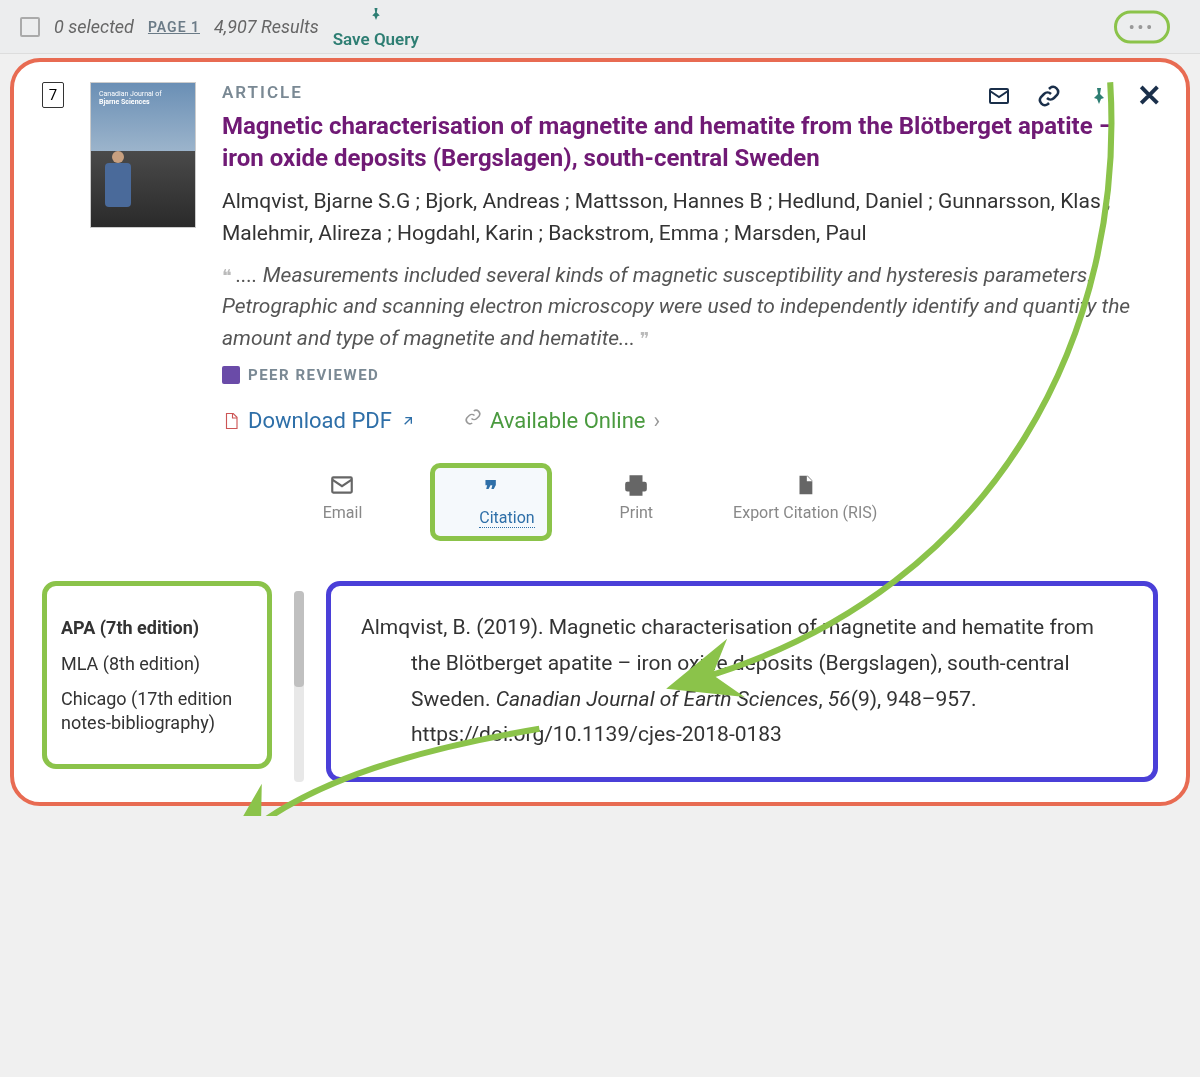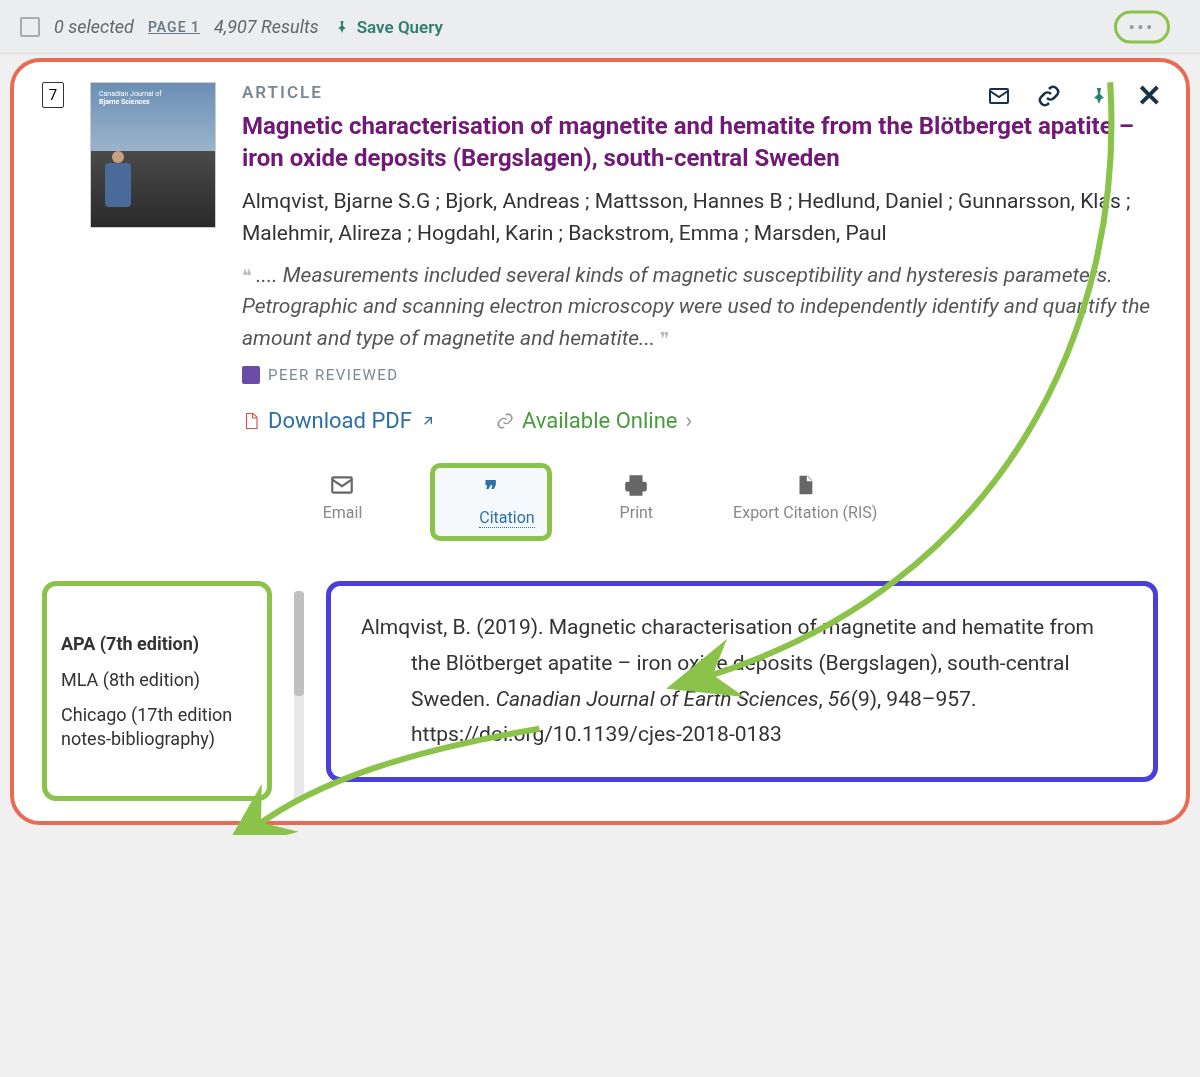--- a/index.html
+++ b/index.html
@@ -2,58 +2,58 @@
 <html><head>
 <meta charset="utf-8">
 <style>
   * { box-sizing: border-box; margin: 0; padding: 0; }
   body { font-family: -apple-system, BlinkMacSystemFont, "Segoe UI", Roboto, sans-serif; background: #f0f0f0; width: 1200px; }
   
   .topbar { display: flex; align-items: center; padding: 8px 20px; background: #ecedee; border-bottom: 1px solid #ddd; gap: 14px; height: 54px; position: relative; }
   .topbar .check { width: 20px; height: 20px; border: 2px solid #aaa; border-radius: 2px; }
   .topbar .meta { color: #666; font-style: italic; font-size: 18px; }
   .topbar .page { color: #6b7b87; font-weight: 600; letter-spacing: 1px; font-size: 14px; font-style: normal; text-decoration: underline; }
-  .topbar .save { color: #2e7e73; font-weight: 600; font-size: 17px; display: flex; align-items: center; gap: 6px; }
+  .topbar .save { color: #2e7e73; font-weight: 600; font-size: 17px; display: flex; align-items: center; gap: 6px; flex-direction: column; }
   .topbar .ellipsis { position: absolute; right: 30px; top: 50%; transform: translateY(-50%); padding: 4px 12px; border: 3px solid #8bc34a; border-radius: 20px; color: #999; letter-spacing: 3px; font-weight: bold; }
   
   .card { background: #fff; margin: 4px 10px 10px 10px; border: 4px solid #e86b52; border-radius: 30px; padding: 20px 28px; position: relative; }
   .card-head { display: flex; gap: 26px; }
   .numbox { width: 22px; height: 26px; border: 1.5px solid #333; border-radius: 2px; text-align: center; font-size: 15px; line-height: 24px; flex-shrink: 0; }
-  .thumb { width: 126px; height: 146px; background: #111; flex-shrink: 0; border: 1px solid #ccc; position: relative; overflow: hidden; }
+  .thumb { width: 106px; height: 146px; background: #111; flex-shrink: 0; border: 1px solid #ccc; position: relative; overflow: hidden; }
   .thumb .sky { position: absolute; top: 0; left: 0; right: 0; height: 70px; background: linear-gradient(#6a8fb5, #9db5cc); }
   .thumb .ground { position: absolute; bottom: 0; left: 0; right: 0; height: 76px; background: linear-gradient(#4a4a4a, #2a2a2a); }
   .thumb .txt { position: absolute; top: 8px; left: 8px; color: #fff; font-size: 7px; line-height: 1.1; }
   .thumb .person { position: absolute; bottom: 20px; left: 14px; width: 26px; height: 44px; background: #4a6a9a; border-radius: 4px; }
   .thumb .person:before { content:""; position:absolute; top:-12px; left:7px; width:12px; height:12px; background:#c8a080; border-radius:50%; }
   
   .content { flex: 1; }
   .type { color: #7a8994; font-size: 17px; font-weight: 600; letter-spacing: 2px; }
   .title { color: #701a75; font-size: 24px; font-weight: 700; line-height: 1.35; margin-top: 8px; }
   .authors, .source { color: #333; font-size: 21px; line-height: 1.55; margin-top: 10px; }
   .abstract { color: #555; font-size: 21px; font-style: italic; line-height: 1.5; margin-top: 10px; }
   .quote { color: #bbb; font-size: 18px; font-style: normal; }
-  .peer { color: #7a8994; font-size: 15px; font-weight: 400; letter-spacing: 1.5px; margin-top: 12px; display: flex; align-items: flex-start; gap: 8px; }
+  .peer { color: #7a8994; font-size: 15px; font-weight: 700; letter-spacing: 1.5px; margin-top: 12px; display: flex; align-items: flex-start; gap: 8px; }
   .peer .picon { width: 18px; height: 18px; background: #6a4ba8; border-radius: 2px; }
   
-  .links { display: flex; gap: 60px; margin-top: 24px; font-size: 22px; }
+  .links { display: flex; gap: 48px; margin-top: 24px; font-size: 22px; }
   .pdf { color: #2e6fa8; display: flex; align-items: center; gap: 8px; }
-  .avail { color: #4a9a3f; display: flex; align-items: center; gap: 8px; }
+  .avail { color: #4a9a3f; display: flex; align-items: flex-start; gap: 8px; }
   
   .top-actions { position: absolute; top: 16px; right: 24px; display: flex; gap: 26px; align-items: center; }
   .top-actions svg, .top-actions .pin { width: 24px; height: 24px; }
   .top-actions .close { font-size: 30px; font-weight: 700; color: #1a2f4a; cursor: pointer; }
   
   .actionbar { display: flex; justify-content: center; gap: 56px; margin-top: 30px; }
   .aitem { text-align: center; color: #888; font-size: 16px; cursor: pointer; padding: 8px 12px; }
   .aitem .ic { height: 28px; display: flex; align-items: center; justify-content: center; margin-bottom: 4px; }
   .aitem.active { color: #2e6fa8; border: 5px solid #8bc34a; border-radius: 10px; background: #f5f9fc; }
   .aitem.active .lbl { border-bottom: 1px dotted #2e6fa8; margin-left: 32px; }
   
   .citation-area { display: flex; gap: 22px; margin-top: 40px; align-items: flex-start; position: relative; }
-  .styles { border: 5px solid #8bc34a; border-radius: 14px; padding: 34px 14px; width: 230px; flex-shrink: 0; }
+  .styles { border: 5px solid #8bc34a; border-radius: 14px; padding: 18px 14px; width: 230px; flex-shrink: 0; }
   .styles .s { color: #333; font-size: 18px; margin: 12px 0; cursor: pointer; line-height: 1.3; }
   .styles .s.sel { font-weight: 700; }
   .scroll { width: 10px; background: #e8e8e8; border-radius: 4px; align-self: stretch; position: relative; flex-shrink: 0; margin-top: 10px;}
   .scroll .thumb2 { position: absolute; top: 0; left: 0; right: 0; height: 50%; background: #c0c0c0; border-radius: 4px; }
   .citation-box { border: 5px solid #4a3fd8; border-radius: 14px; padding: 24px 30px; flex: 1; font-size: 21px; line-height: 1.7; color: #333; }
   .citation-box .hang { padding-left: 50px; text-indent: -50px; }
   .citation-box em { font-style: italic; }
   
   
   .annot { position: absolute; inset: 0; pointer-events: none; }

